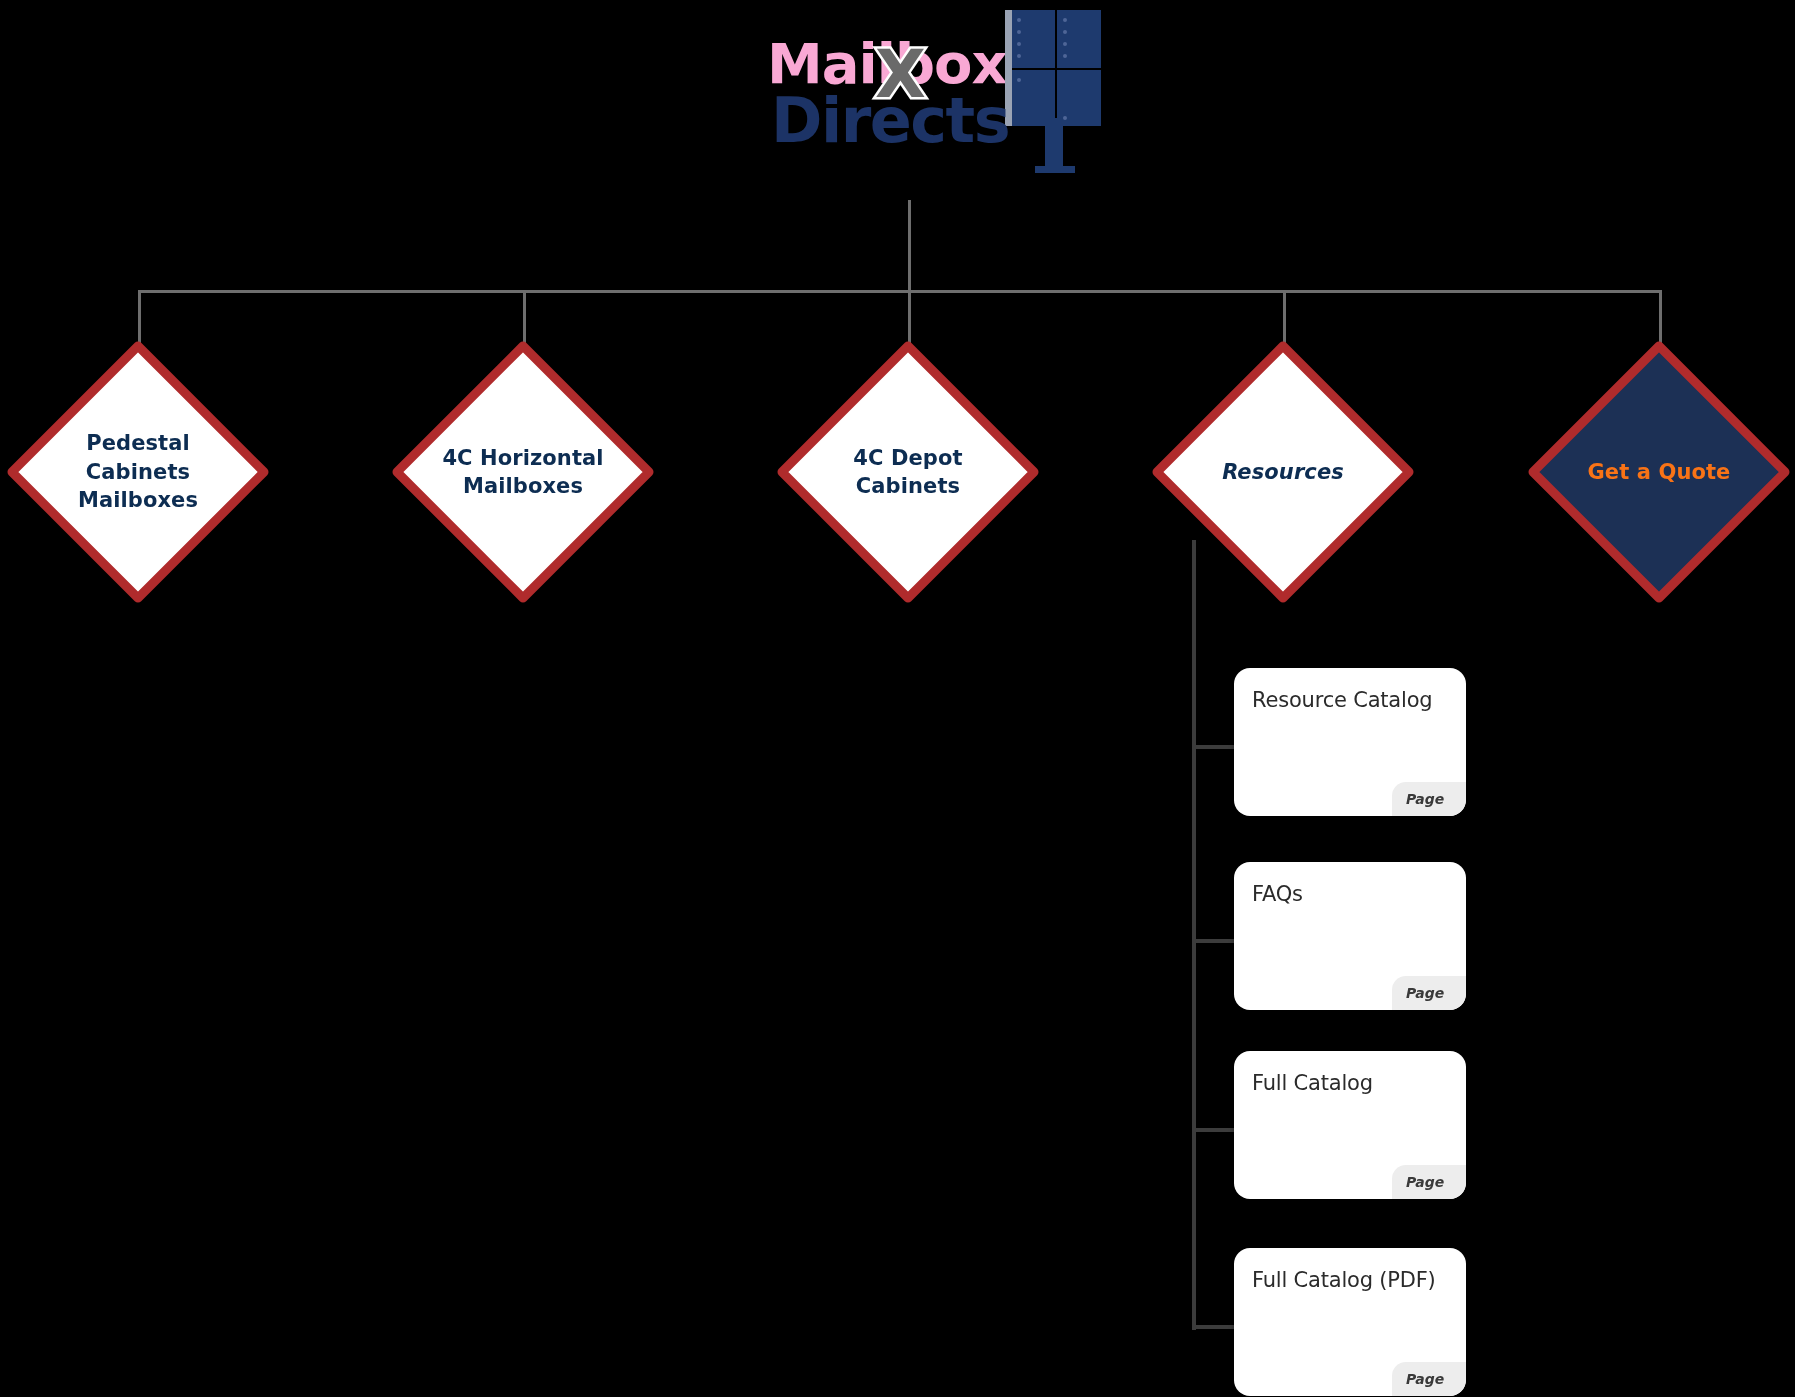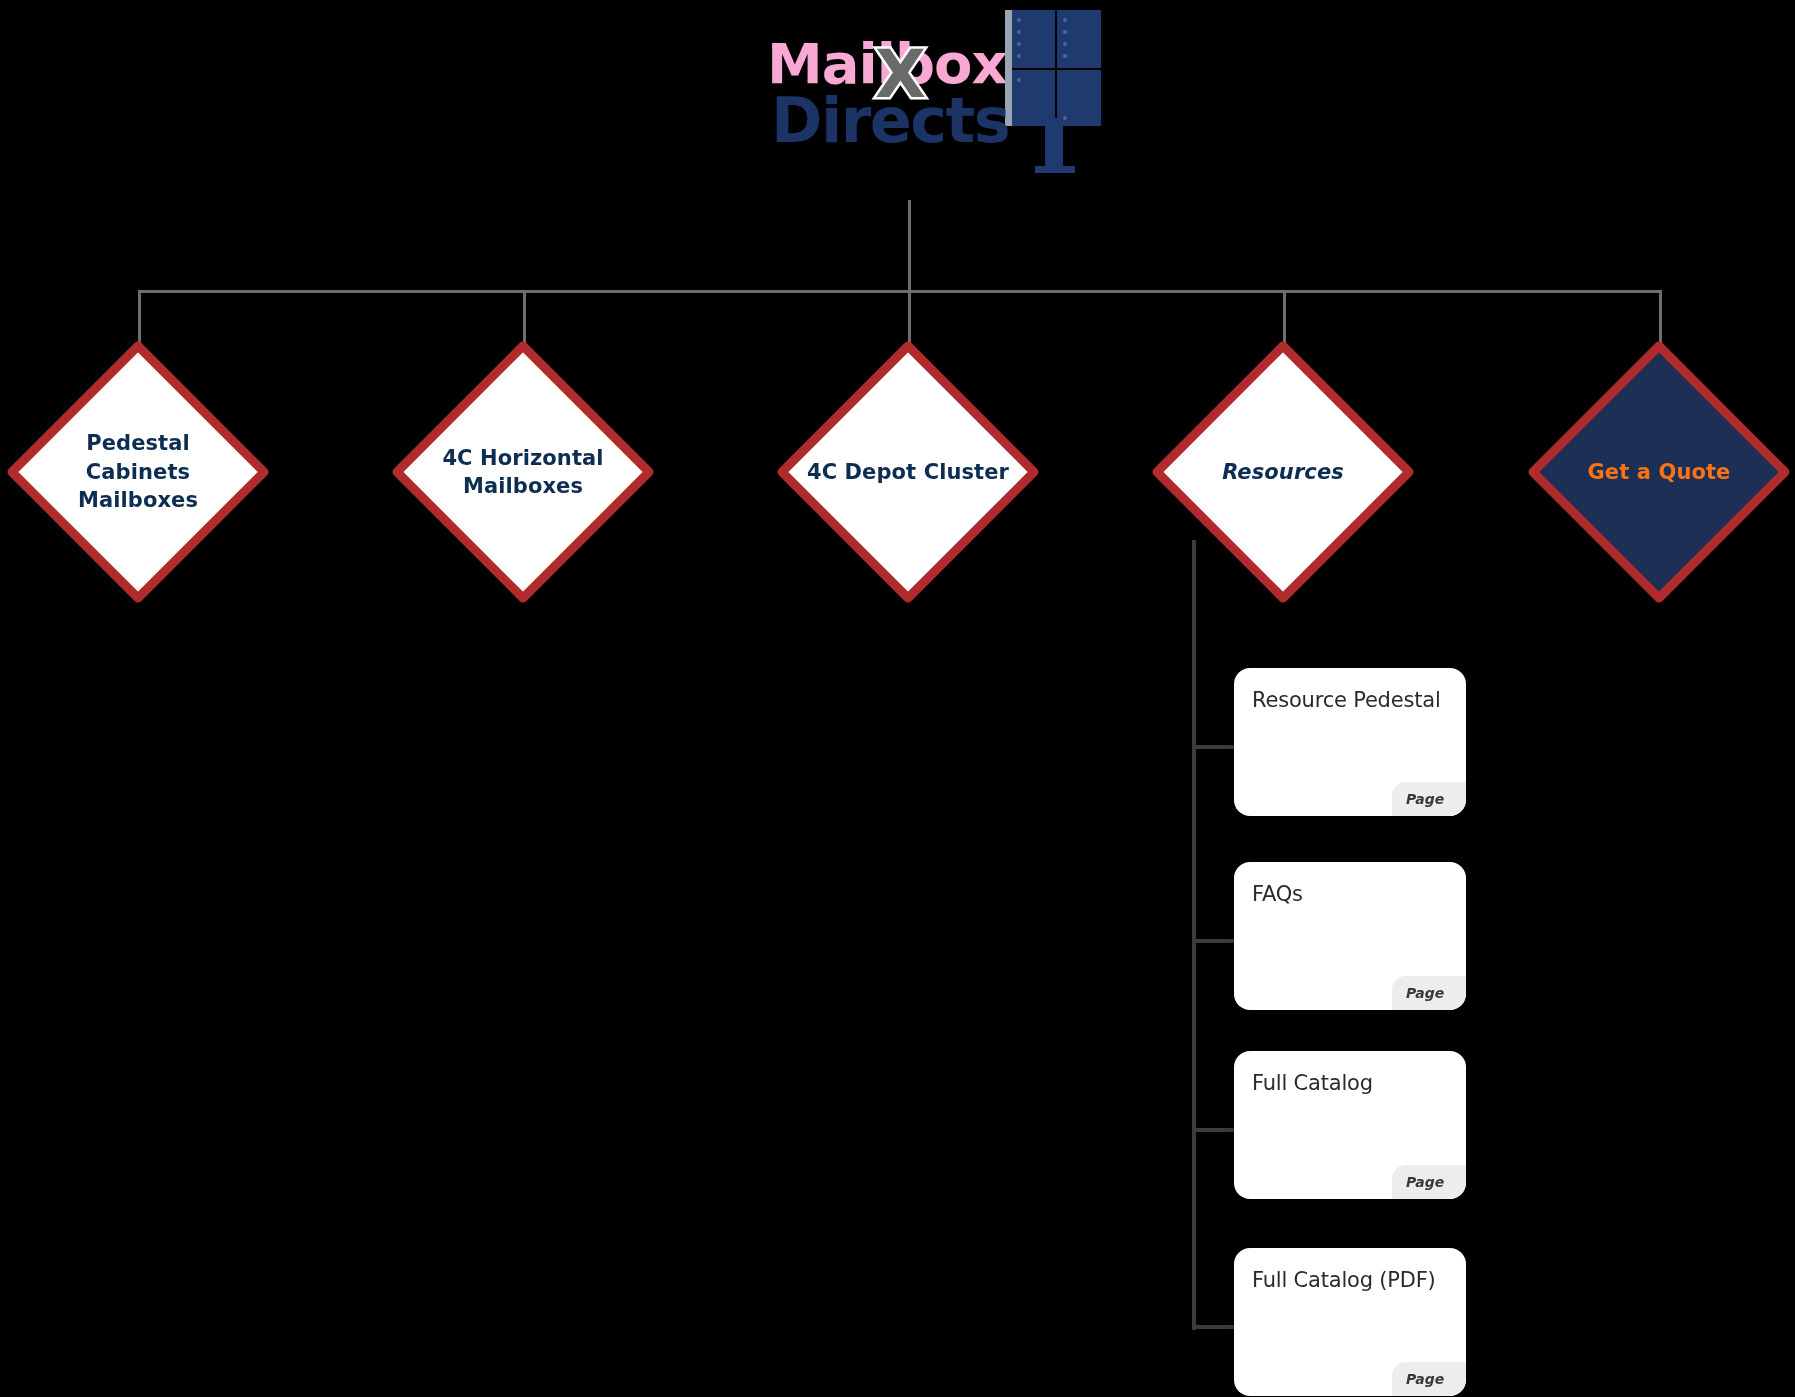--- a/index.html
+++ b/index.html
@@ -230,21 +230,21 @@
       <span>4C Horizontal</span><br>
       <span>Mailboxes</span>
     </div>
   </div>
 
   <div class="diamond" style="left:772px; top:336px;">
     <svg class="dshape" viewBox="0 0 272 272">
       <path d="M136 10 L262 136 L136 262 L10 136 Z" fill="#ffffff" stroke="#b02b2c" stroke-width="9" stroke-linejoin="round" vector-effect="non-scaling-stroke"></path>
     </svg>
     <div class="dlabel" style="width:220px;">
-      <span>4C Depot Cluster</span>
+      <span>4C Depot Cabinets</span>
     </div>
   </div>
 
   <div class="diamond" style="left:1147px; top:336px;font-style:italic;">
     <svg class="dshape" viewBox="0 0 272 272">
       <path d="M136 10 L262 136 L136 262 L10 136 Z" fill="#ffffff" stroke="#b02b2c" stroke-width="9" stroke-linejoin="round" vector-effect="non-scaling-stroke"></path>
     </svg>
     <div class="dlabel">
       <span>Resources</span>
     </div>
@@ -253,21 +253,21 @@
   <div class="diamond accent" style="left:1523px; top:336px;">
     <svg class="dshape" viewBox="0 0 272 272">
       <path d="M136 10 L262 136 L136 262 L10 136 Z" fill="#1c3055" stroke="#b02b2c" stroke-width="9" stroke-linejoin="round" vector-effect="non-scaling-stroke"></path>
     </svg>
     <div class="dlabel">
       <span>Get a Quote</span>
     </div>
   </div>
 
   <div class="card" style="left:1234px; top:668px;">
-    <div class="card-title">Resource Pedestal</div>
+    <div class="card-title">Resource Catalog</div>
     <div class="card-tag">
       <span>Page</span>
     </div>
   </div>
 
   <div class="card" style="left:1234px; top:862px;">
     <div class="card-title">FAQs</div>
     <div class="card-tag">
       <span>Page</span>
     </div>

